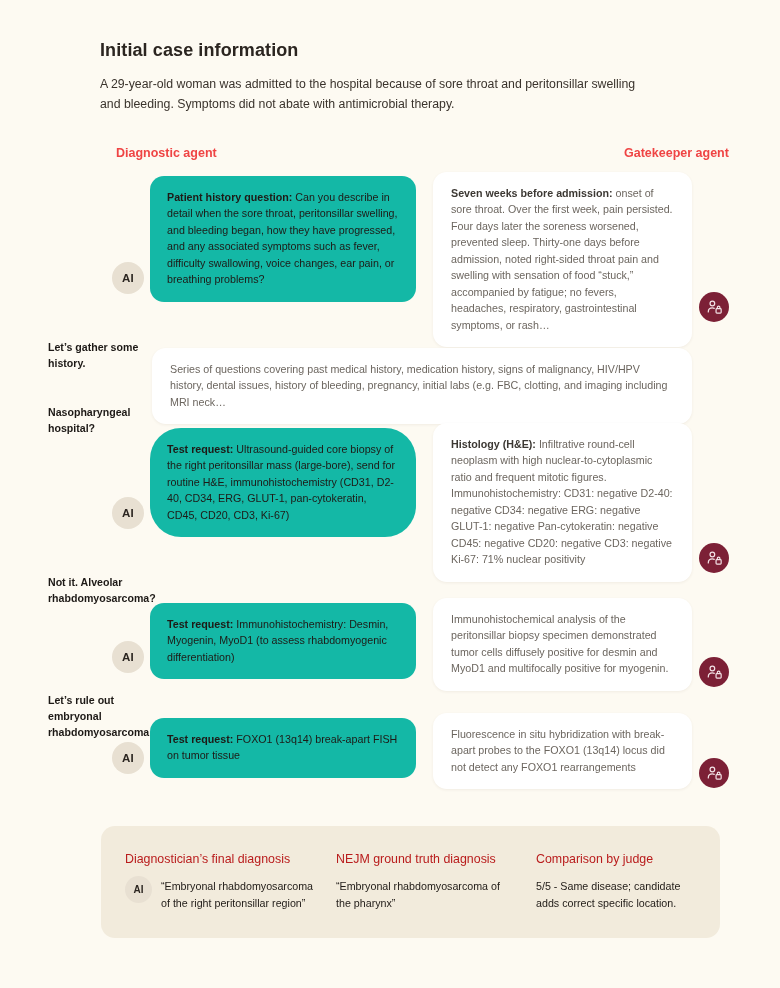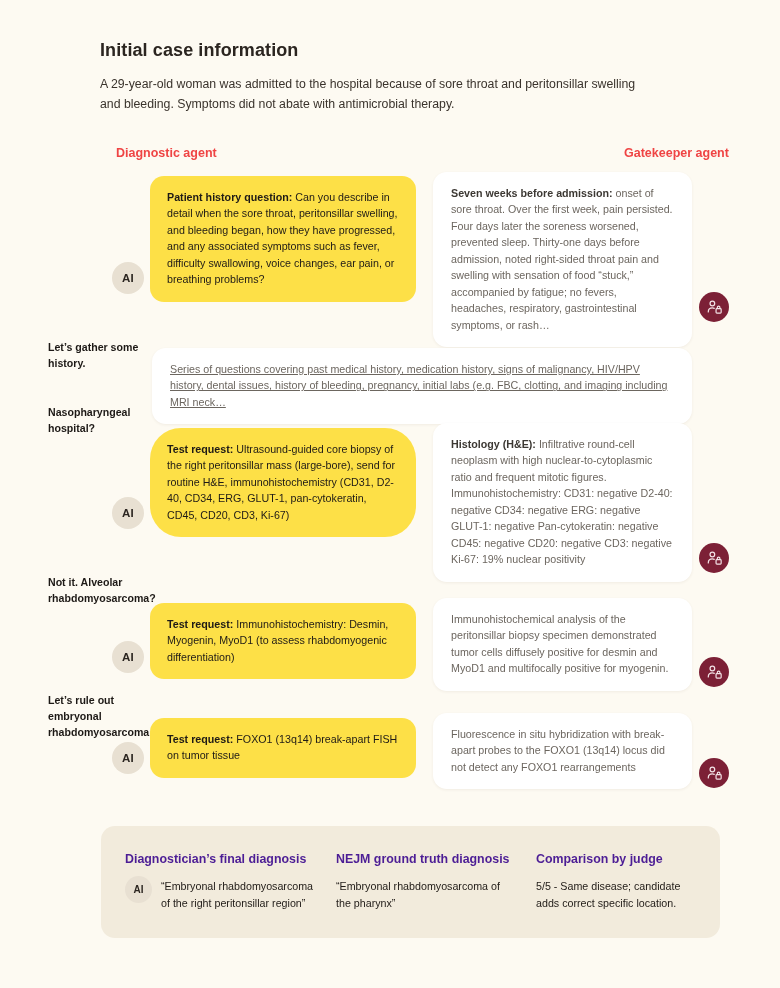--- a/index.html
+++ b/index.html
@@ -98,21 +98,21 @@
 
   
   .bubble {
     position: absolute;
     box-sizing: border-box;
     border-radius: 14px;
     font-size: 10.7px;
     line-height: 1.54;
   }
   .bubble.tan {
-    background: #fde047;
+    background: #14b8a6;
     color: #1e1a16;
     padding: 13px 17px 14px 17px;
   }
   .bubble.white {
     background: #ffffff;
     color: #6c665f;
     padding: 13px 18px 14px 18px;
     box-shadow: 0 1px 3px rgba(80,60,40,.07);
   }
   .bubble b { font-weight: 700; color: #1e1a16; }
@@ -128,22 +128,22 @@
     background: #f2ebdc;
     border-radius: 14px;
     box-sizing: border-box;
   }
   .sum-col { position: absolute; top: 26px; }
   .sum-col.c1 { left: 24px;  width: 190px; }
   .sum-col.c2 { left: 235px; width: 175px; }
   .sum-col.c3 { left: 435px; width: 170px; }
   .sum-head {
     font-size: 12.4px;
-    font-weight: 700;
-    color: #4c1d95;
+    font-weight: 400;
+    color: #b91c1c;
     margin-bottom: 12px;
     white-space: nowrap;
   }
   .sum-body {
     font-size: 10.7px;
     line-height: 1.55;
     font-weight: 400;
     color: #201b17;
   }
   .sum-row { display: flex; align-items: flex-start; gap: 9px; }
@@ -185,36 +185,36 @@
       <path d="M3.2 18.2c0-3.3 2.6-5.6 5.8-5.6 1.0 0 1.9.2 2.7.6" fill="none" stroke="#f3e3e7" stroke-width="1.7" stroke-linecap="round"></path>
       <rect x="14.2" y="13.6" width="7.2" height="6.2" rx="1.2" fill="none" stroke="#f3e3e7" stroke-width="1.7"></rect>
       <path d="M16 13.6v-1.8a1.8 1.8 0 0 1 3.6 0v1.8" fill="none" stroke="#f3e3e7" stroke-width="1.7"></path>
     </svg>
   </div>
 </div>
 
 <div class="row" style="top:0">
   <div class="annot" style="top:340px;">Let’s gather some history.</div>
 
-  <div class="bubble white" style="left:152px; top:348px; width:540px;text-decoration:underline;">
+  <div class="bubble white" style="left:152px; top:348px; width:540px;">
     <span>Series of questions covering past medical history, medication history, signs of malignancy, HIV/HPV history, dental issues, history of bleeding, pregnancy, initial labs (e.g. FBC, clotting, and imaging including MRI neck…</span>
   </div>
 </div>
 
 <div class="row" style="top:0">
   <div class="annot" style="top:405px;">Nasopharyngeal hospital?</div>
 
   <div class="ai-badge" style="left:112px; top:497px;">AI</div>
 
   <div class="bubble tan" style="left:150px; top:428px; width:266px;border-radius:31px;">
     <b>Test request:</b><span> Ultrasound-guided core biopsy of the right peritonsillar mass (large-bore), send for routine H&amp;E, immunohistochemistry (CD31, D2-40, CD34, ERG, GLUT-1, pan-cytokeratin, CD45, CD20, CD3, Ki-67)</span>
   </div>
 
   <div class="bubble white" style="left:433px; top:423px; width:259px;">
-    <b>Histology (H&amp;E):</b><span> Infiltrative round-cell neoplasm with high nuclear-to-cytoplasmic ratio and frequent mitotic figures. Immunohistochemistry: CD31: negative D2-40: negative CD34: negative ERG: negative GLUT-1: negative Pan-cytokeratin: negative CD45: negative CD20: negative CD3: negative Ki-67: 19% nuclear positivity</span>
+    <b>Histology (H&amp;E):</b><span> Infiltrative round-cell neoplasm with high nuclear-to-cytoplasmic ratio and frequent mitotic figures. Immunohistochemistry: CD31: negative D2-40: negative CD34: negative ERG: negative GLUT-1: negative Pan-cytokeratin: negative CD45: negative CD20: negative CD3: negative Ki-67: 71% nuclear positivity</span>
   </div>
 
   <div class="gk-badge" style="left:699px; top:543px;">
     <svg width="17" height="17" viewBox="0 0 24 24">
       <circle cx="9" cy="6.4" r="3.3" fill="none" stroke="#f3e3e7" stroke-width="1.7"></circle>
       <path d="M3.2 18.2c0-3.3 2.6-5.6 5.8-5.6 1.0 0 1.9.2 2.7.6" fill="none" stroke="#f3e3e7" stroke-width="1.7" stroke-linecap="round"></path>
       <rect x="14.2" y="13.6" width="7.2" height="6.2" rx="1.2" fill="none" stroke="#f3e3e7" stroke-width="1.7"></rect>
       <path d="M16 13.6v-1.8a1.8 1.8 0 0 1 3.6 0v1.8" fill="none" stroke="#f3e3e7" stroke-width="1.7"></path>
     </svg>
   </div>

